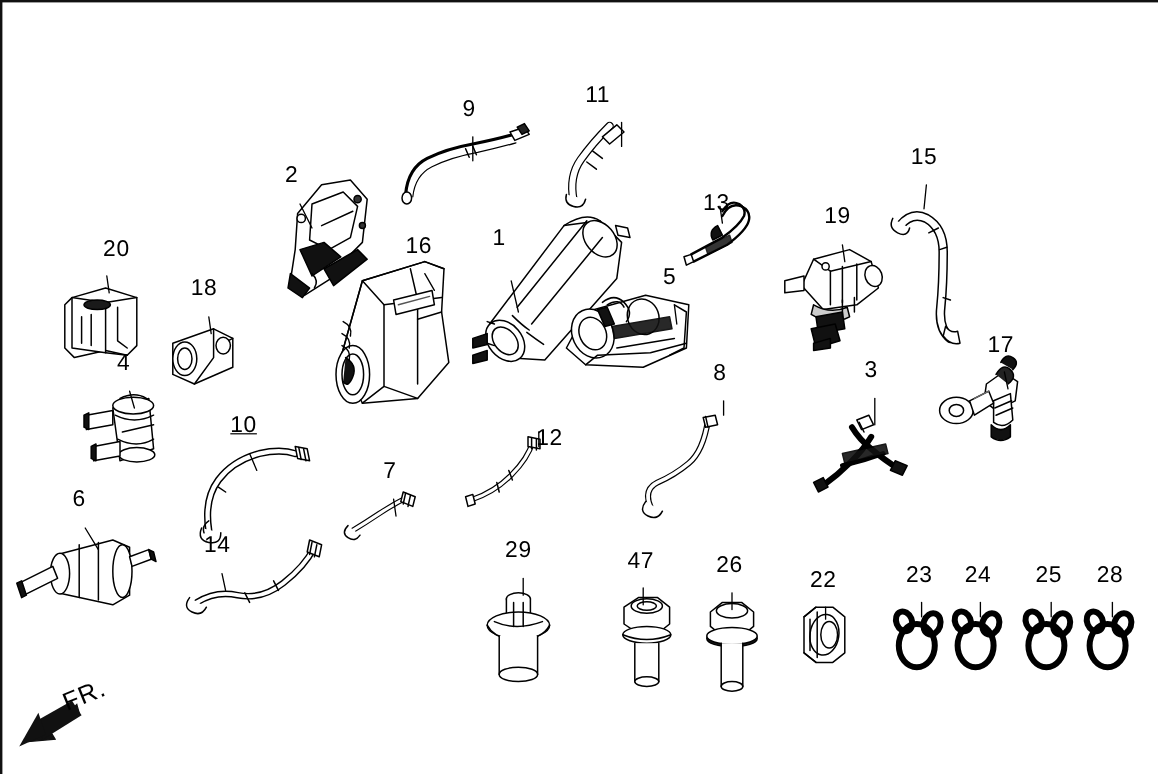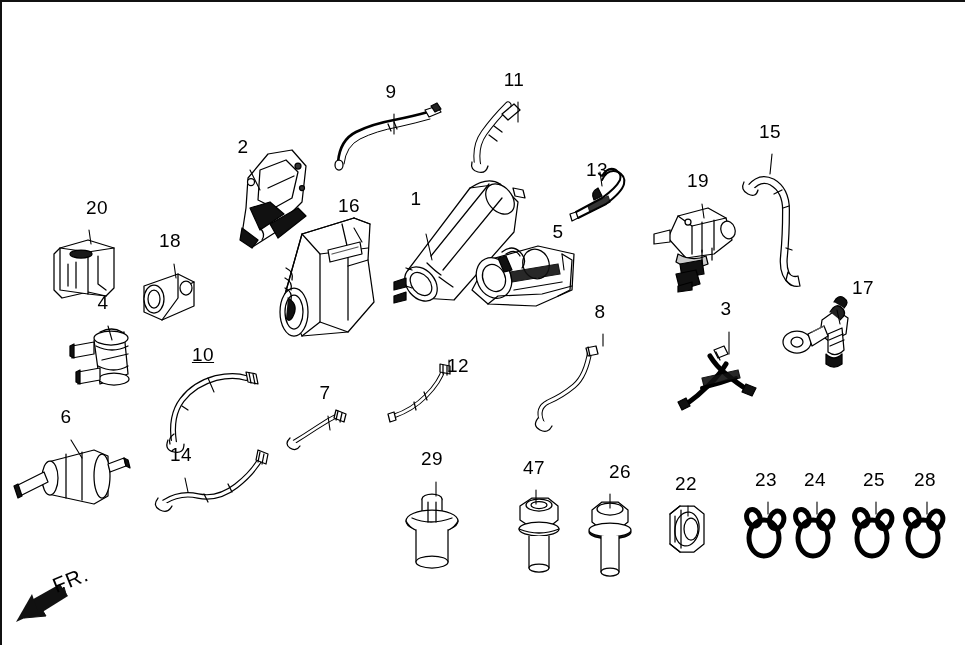--- a/index.html
+++ b/index.html
@@ -342,32 +342,32 @@
       <div class="lbl" style="left: 414px; top: 206px;">1</div>
       <div class="lbl" style="left: 241px; top: 154px;">2</div>
       <div class="lbl" style="left: 724px; top: 316px;">3</div>
       <div class="lbl" style="left: 101px; top: 310px;">4</div>
       <div class="lbl" style="left: 556px; top: 239px;">5</div>
       <div class="lbl" style="left: 64px; top: 424px;">6</div>
       <div class="lbl" style="left: 323px; top: 400px;">7</div>
       <div class="lbl" style="left: 598px; top: 319px;">8</div>
       <div class="lbl" style="left: 389px; top: 99px;">9</div>
       <div class="lbl" style="left: 201px; top: 362px; text-decoration: underline;">10</div>
-      <div class="lbl" style="left: 512px; top: 87px;">11</div>
+      <div class="lbl" style="left: 496px; top: 87px;">11</div>
       <div class="lbl" style="left: 456px; top: 345px; margin-top: 28px;">12</div>
       <div class="lbl" style="left: 595px; top: 157px; margin-top: 20px;">13</div>
       <div class="lbl" style="left: 179px; top: 462px;">14</div>
       <div class="lbl" style="left: 768px; top: 139px;">15</div>
       <div class="lbl" style="left: 347px; top: 213px; text-align: center;">16</div>
-      <div class="lbl" style="left: 832px; top: 295px; margin-left: 29px;">17</div>
+      <div class="lbl" style="left: 832px; top: 295px;">17</div>
       <div class="lbl" style="left: 168px; top: 248px;">18</div>
       <div class="lbl" style="left: 696px; top: 188px;">19</div>
       <div class="lbl" style="left: 83px; top: 215px; margin-left: 12px;">20</div>
       <div class="lbl" style="left: 430px; top: 466px;">29</div>
       <div class="lbl" style="left: 684px; top: 491px;">22</div>
       <div class="lbl" style="left: 764px; top: 487px;">23</div>
       <div class="lbl" style="left: 813px; top: 487px;">24</div>
       <div class="lbl" style="left: 872px; top: 487px;">25</div>
-      <div class="lbl" style="left: 606px; top: 479px; margin-left: 12px;">26</div>
+      <div class="lbl" style="left: 606px; top: 479px;">26</div>
       <div class="lbl" style="left: 532px; top: 475px;">47</div>
       <div class="lbl" style="left: 923px; top: 487px;">28</div>
     </div>
 </div>
 
 </body></html>

